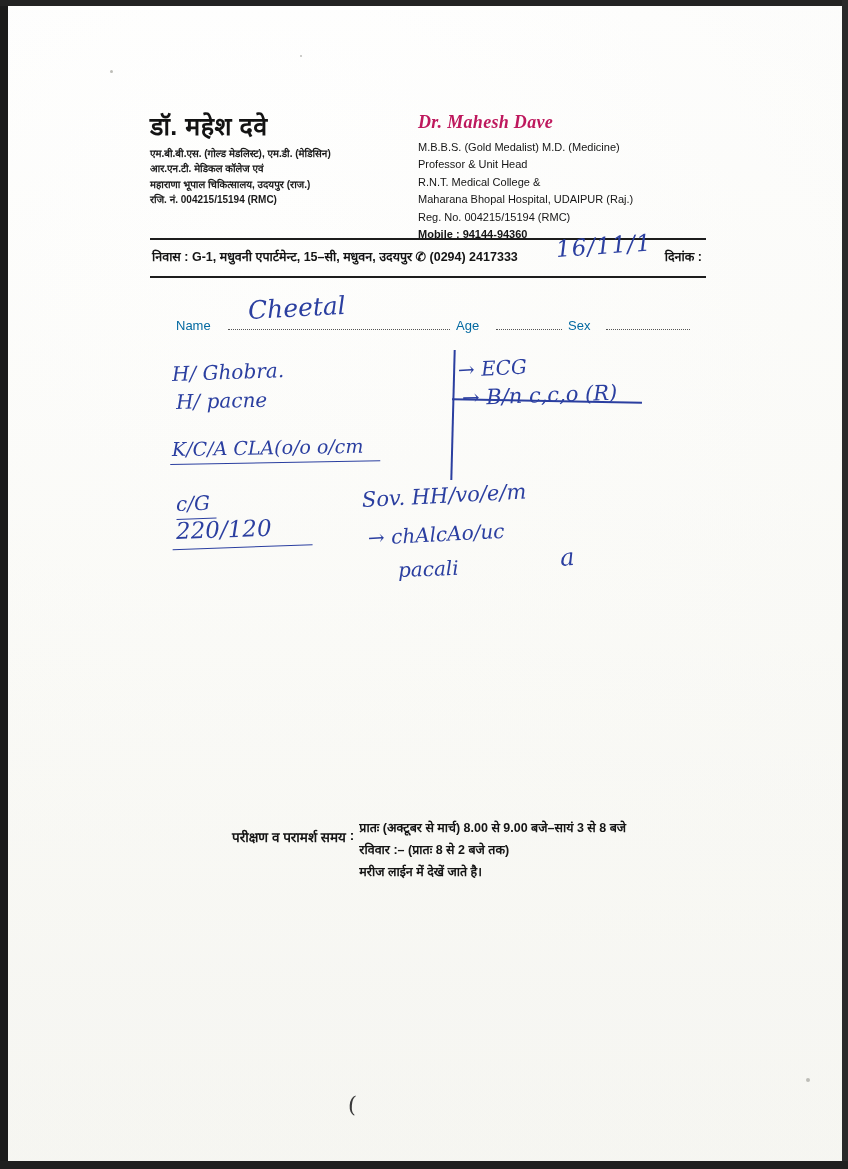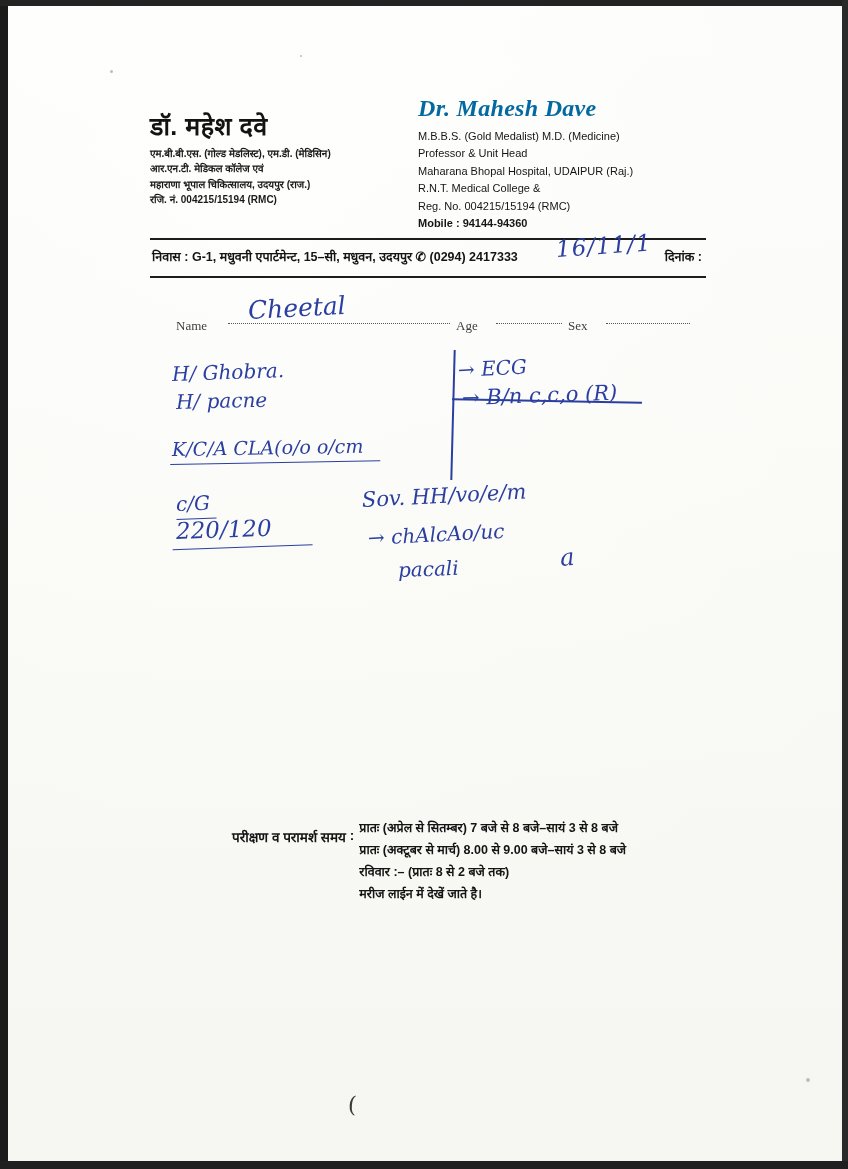--- a/index.html
+++ b/index.html
@@ -90,23 +90,24 @@
     position: absolute;
     left: 268px;
     top: 0;
     width: 290px;
     color: #111;
   }
   .name-en {
     font-family: "Liberation Serif", serif;
     font-style: italic;
     font-weight: bold;
-    font-size: 24px;
+    font-size: 18px;
     letter-spacing: .3px;
-    color: #0369a1;
+    color: #be185d;
+    margin-top: 17px;
   }
   .cred-en {
     margin-top: 6px;
     font-size: 11px;
     line-height: 1.58;
     color: #151515;
   }
   .cred-en .bold { font-weight: bold; }
 
   .rule {
@@ -146,24 +147,23 @@
     transform: rotate(-4deg);
   }
 
   
   .nas {
     position: absolute;
     left: 176px;
     top: 318px;
     width: 540px;
     font-size: 13px;
-    color: #404040;
+    color: #0369a1;
     display: flex;
-    align-items: center;
-    font-family: Liberation Serif, serif;
+    align-items: flex-end;
   }
   .dots {
     flex: 1;
     border-bottom: 1px dotted #555;
     margin: 0 6px;
     position: relative;
     top: -3px;
   }
   .lbl-name { width: 46px; }
   .lbl-age { width: 34px; }
@@ -310,22 +310,22 @@
         <div>महाराणा भूपाल चिकित्सालय, उदयपुर (राज.)</div>
         <div>रजि. नं. 004215/15194 (RMC)</div>
       </div>
     </div>
 
     <div class="lh-right">
       <div class="name-en">Dr. Mahesh Dave</div>
       <div class="cred-en">
         <div>M.B.B.S. (Gold Medalist) M.D. (Medicine)</div>
         <div>Professor &amp; Unit Head</div>
+        <div>R.N.T. Medical College &amp;</div>
         <div>Maharana Bhopal Hospital, UDAIPUR (Raj.)</div>
-        <div>R.N.T. Medical College &amp;</div>
         <div>Reg. No. 004215/15194 (RMC)</div>
         <div>
           <span class="bold">Mobile :</span>
           <span class="bold">94144-94360</span>
         </div>
       </div>
     </div>
 
   </div>
 
@@ -361,21 +361,20 @@
   <div class="ink note n7">→ B/n c,c,o (R)</div>
   <div class="ink note n8">Sov. HH/vo/e/m</div>
   <div class="ink note n9">→ chAlcAo/uc</div>
   <div class="ink note n10">pacali</div>
   <div class="ink note n11">a</div>
 
   <div class="footer">
     <div class="footer-label">परीक्षण व परामर्श समय</div>
     <div class="footer-colon">:</div>
     <div class="footer-lines">
-      <div>प्रातः (अप्रेल से सितम्बर) 7 बजे से 8 बजे–सायं 3 से 8 बजे</div>
       <div>प्रातः (अक्टूबर से मार्च) 8.00 से 9.00 बजे–सायं 3 से 8 बजे</div>
       <div>रविवार :– (प्रातः 8 से 2 बजे तक)</div>
       <div>मरीज लाईन में देखें जाते है।</div>
     </div>
   </div>
 
   <div class="ink-mark-bottom">(</div>
 
 </div>
 

